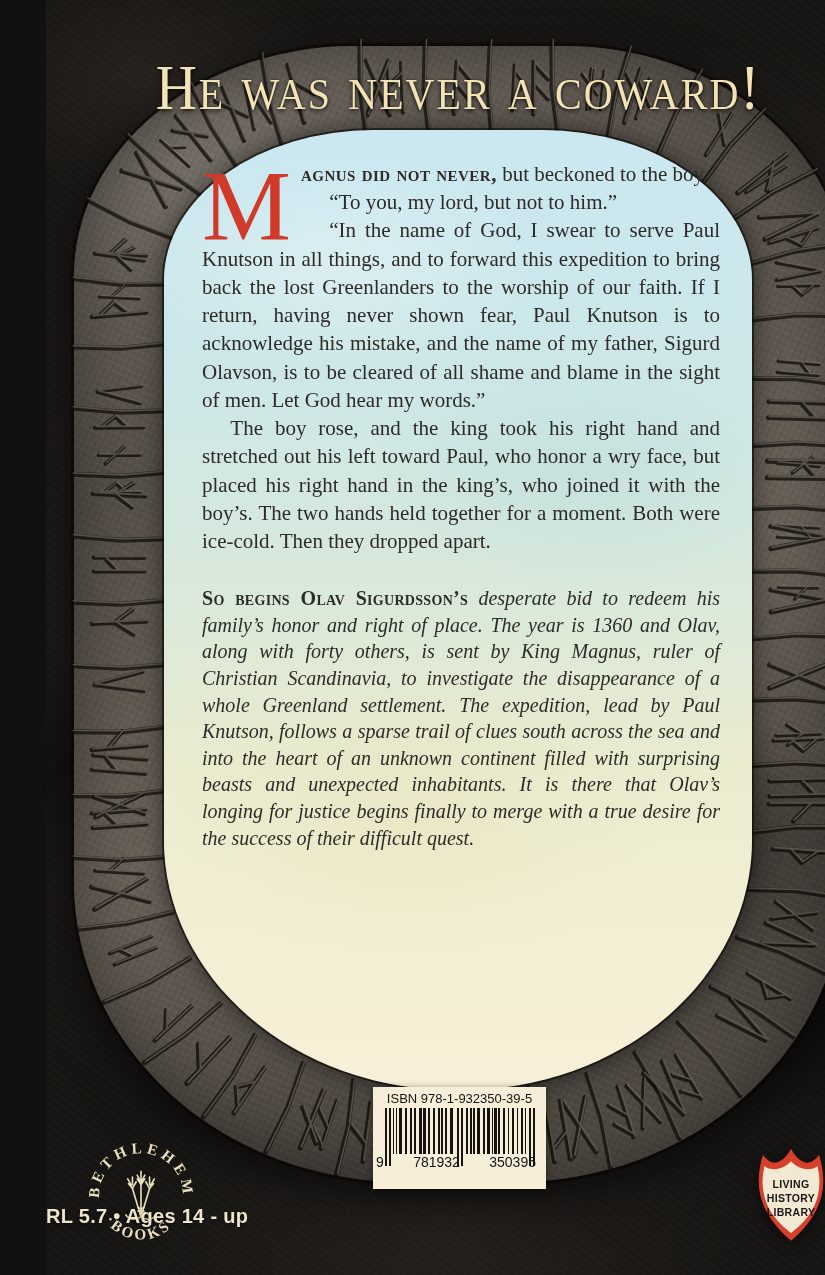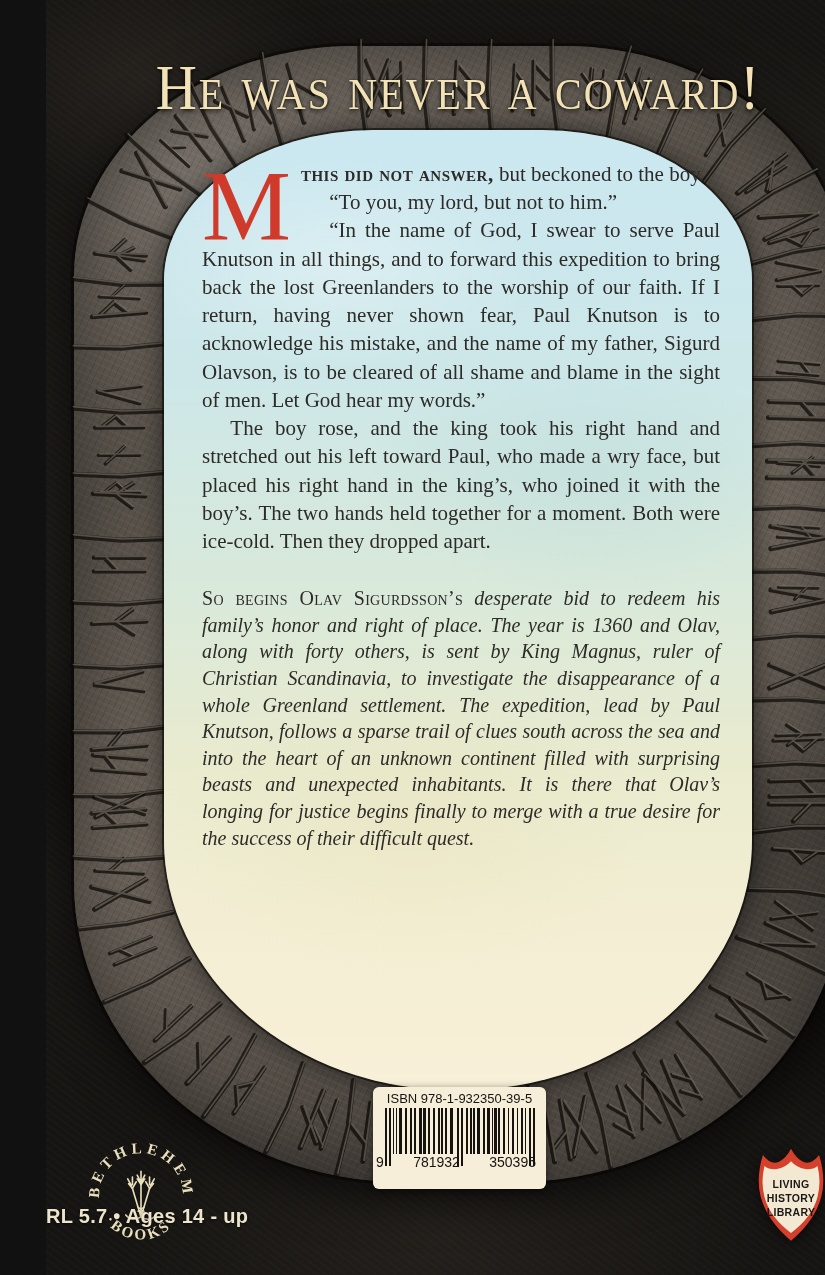--- a/index.html
+++ b/index.html
@@ -49,27 +49,27 @@
   }
   .panel-inner{padding:30px 32px 0 38px;color:#2d2b28;font-size:21px;line-height:1.345;text-align:justify;}
   .dropcap{
     float:left;font-size:100px;line-height:.76;color:#d03a2b;
     padding:8px 10px 0 0;font-weight:400;
   }
   .lead-caps{font-variant:small-caps;font-weight:700;letter-spacing:.5px;}
   .p-first{margin:0;text-indent:0;}
   .exc-p{margin:0;text-indent:1.35em;}
   .synopsis{margin:30px 0 0 0;font-style:italic;font-size:20px;line-height:1.33;}
-  .synopsis-lead{font-style:normal;font-variant:small-caps;font-weight:400;letter-spacing:.3px;}
+  .synopsis-lead{font-style:normal;font-variant:small-caps;font-weight:700;letter-spacing:.3px;}
   .tagline{margin:20px auto 0 auto;max-width:450px;text-align:center;font-size:20.5px;line-height:1.28;}
   .tag-title{font-weight:700;}
   .tag-rest{font-style:italic;}
   .barcode{
     position:absolute;left:327px;top:1087px;width:173px;height:102px;z-index:6;
-    background:#f7eeda;border-radius:6px;box-shadow:0 2px 8px rgba(0,0,0,.5);
+    background:#f7eeda;border-radius:0;box-shadow:0 2px 8px rgba(0,0,0,.5);
     font-family:"Liberation Sans","DejaVu Sans",sans-serif;color:#161412;
   }
   .isbn{text-align:center;font-size:13px;padding-top:4px;letter-spacing:0;white-space:nowrap;}
   #barcode-bars{display:block;width:154px;height:60px;margin:2px auto 0 auto;}
   .bc-digits{
     display:flex;justify-content:space-between;align-items:flex-end;
     margin-top:-13px;padding:0 10px 0 3px;font-size:14px;line-height:1;
     position:relative;
   }
   .bc-digits span{background:transparent;}
@@ -338,25 +338,25 @@
         <path d="M1,-47 L-2,2 L1,49" transform="translate(167.7 124.0) rotate(-29.4) scale(1.00)"></path>
         <path d="M0,-24 L0,24 M-10,-16 L10,6" transform="translate(188.6 112.9) rotate(-22.3) scale(1.18)"></path>
         <path d="M-9,22 L0,-24 L9,22" transform="translate(209.3 104.2) rotate(-22.3) scale(1.00)"></path>
         <path d="M1,-47 L-2,2 L1,49" transform="translate(226.2 98.6) rotate(-12.9) scale(1.00)"></path>
         <path d="M0,-24 L0,24 M0,-10 L14,4" transform="translate(251.2 92.4) rotate(-15.8) scale(1.24)"></path>
       </g>
     </svg>
 
   <div class="panel">
     <div class="panel-inner">
-      <p class="p-first"><span class="dropcap">M</span><span class="lead-caps">this did not answer,</span><span> but beckoned to the boy.</span></p>
+      <p class="p-first"><span class="dropcap">M</span><span class="lead-caps">agnus did not never,</span><span> but beckoned to the boy.</span></p>
       <div>
           <p class="exc-p">“To you, my lord, but not to him.”</p>
           <p class="exc-p">“In the name of God, I swear to serve Paul Knutson in all things, and to forward this expedition to bring back the lost Greenlanders to the worship of our faith. If I return, having never shown fear, Paul Knutson is to acknowledge his mistake, and the name of my father, Sigurd Olavson, is to be cleared of all shame and blame in the sight of men. Let God hear my words.”</p>
-          <p class="exc-p">The boy rose, and the king took his right hand and stretched out his left toward Paul, who made a wry face, but placed his right hand in the king’s, who joined it with the boy’s. The two hands held together for a moment. Both were ice-cold. Then they dropped apart.</p>
+          <p class="exc-p">The boy rose, and the king took his right hand and stretched out his left toward Paul, who honor a wry face, but placed his right hand in the king’s, who joined it with the boy’s. The two hands held together for a moment. Both were ice-cold. Then they dropped apart.</p>
         </div>
       <p class="synopsis"><span class="synopsis-lead">So begins Olav Sigurdsson’s</span><span> desperate bid to redeem his family’s honor and right of place. The year is 1360 and Olav, along with forty others, is sent by King Magnus, ruler of Christian Scandinavia, to investigate the disappearance of a whole Greenland settlement. The expedition, lead by Paul Knutson, follows a sparse trail of clues south across the sea and into the heart of an unknown continent filled with surprising beasts and unexpected inhabitants. It is there that Olav’s longing for justice begins finally to merge with a true desire for the success of their difficult quest.</span></p>
     </div>
   </div>
 
   <div class="barcode">
     <div class="isbn">ISBN 978-1-932350-39-5</div>
     <svg id="barcode-bars" viewBox="0 0 154 60" preserveAspectRatio="none" xmlns="http://www.w3.org/2000/svg">
         <rect x="2" y="0" width="2" height="58" fill="#151310"></rect>
         <rect x="6" y="0" width="2" height="58" fill="#151310"></rect>

